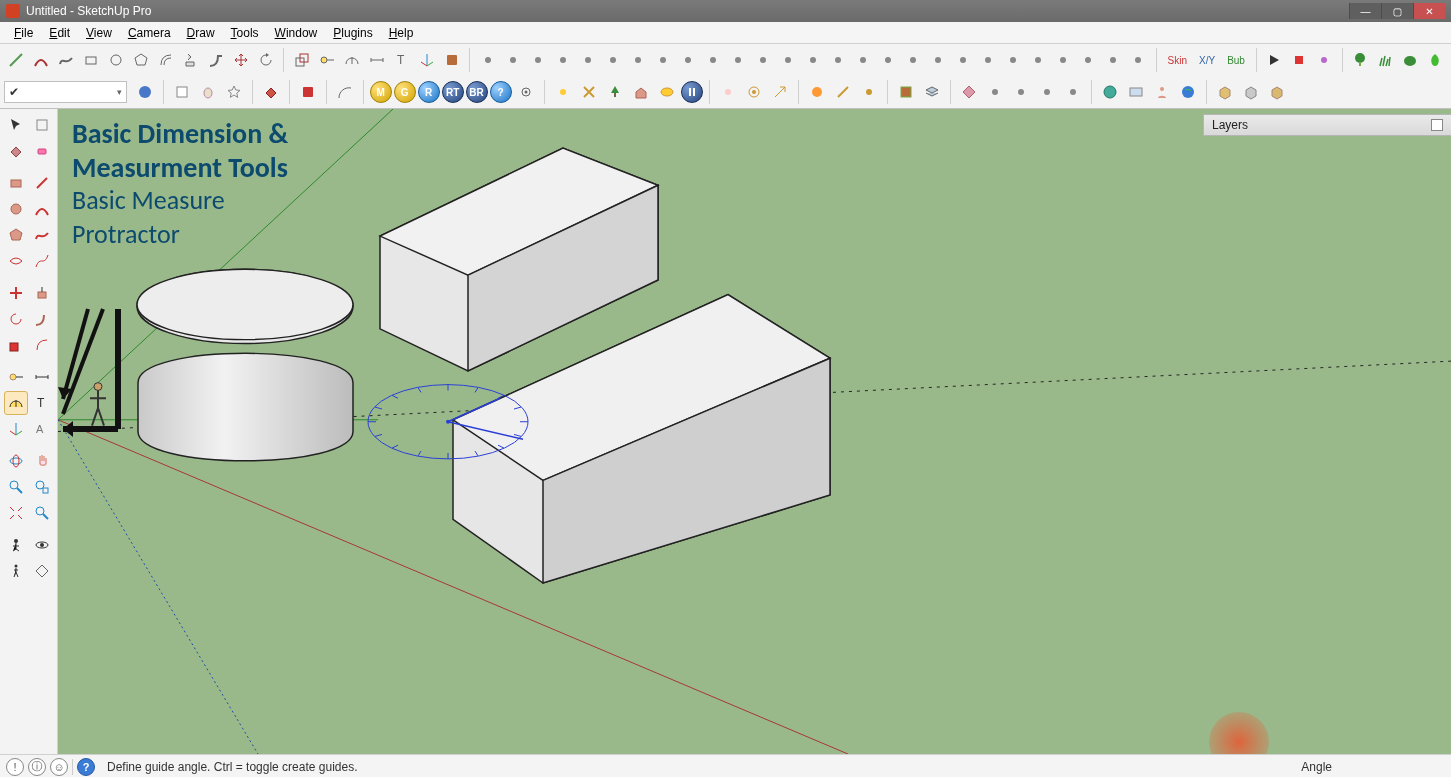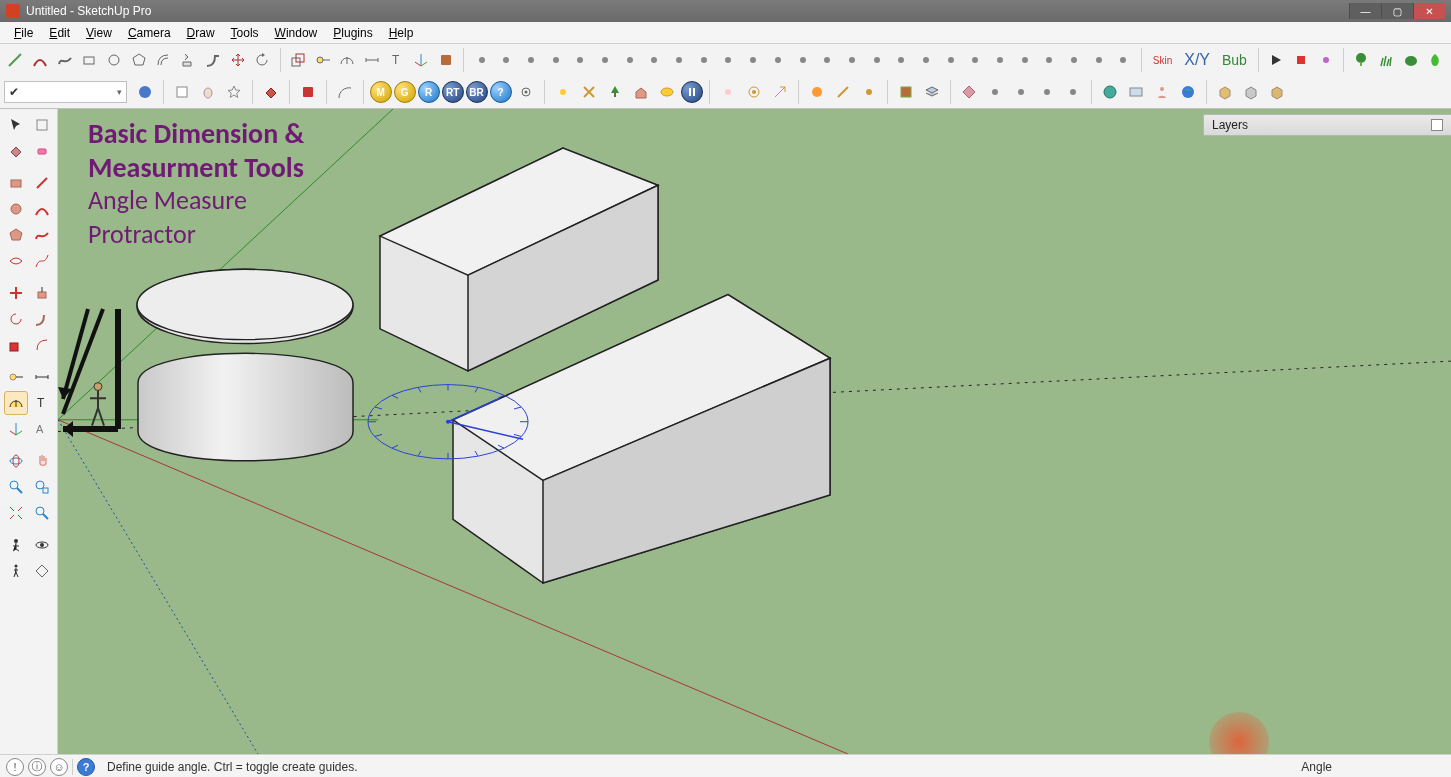--- a/index.html
+++ b/index.html
@@ -62,21 +62,21 @@
 
     .layers-panel {
       position:absolute; top:5px; right:0; width:248px; height:22px;
       background: linear-gradient(#eaeaea,#d9d9d9);
       border:1px solid #b5b5b5; border-right:none; display:flex; align-items:center; padding:0 8px; gap:8px;
     }
     .layers-panel .pin { width:12px; height:12px; border:1px solid #888; background:#fff; }
     .layers-panel .lbl { font-size:12px; color:#222; }
 
     .overlay-text {
-      position:absolute; top:8px; left:30px; color:#701a75;
+      position:absolute; top:8px; left:14px; color:#0c4a6e;
       font-family: Calibri, "Segoe UI", sans-serif;
     }
     .overlay-text .t1 { font-size:28px; font-weight:700; line-height:1.2; }
     .overlay-text .t2 { font-size:28px; font-weight:700; line-height:1.2; }
     .overlay-text .l3 { font-size:26px; line-height:1.3; }
     .overlay-arrows { position:absolute; left:0; top:190px; pointer-events:none; }
 
     .highlight-circle {
       position:absolute; width:60px; height:60px; border-radius:50%;
       background: radial-gradient(circle, rgba(233,86,48,0.85), rgba(233,86,48,0.25) 70%);
@@ -305,22 +305,22 @@
         <div class="dot"></div>
       </div>
     <div class="tbtn">
         <div class="dot"></div>
       </div>
     <div class="tbtn">
         <div class="dot"></div>
       </div>
     <div class="sep"></div>
     <div class="tbtn" style="width:auto;padding:0 4px;font-size:10px;color:#c33">Skin</div>
-    <div class="tbtn" style="width:auto;padding:0 4px;font-size:16px;color:#36a">X/Y</div>
-    <div class="tbtn" style="width:auto;padding:0 4px;font-size:14px;color:#383">Bub</div>
+    <div class="tbtn" style="width:auto;padding:0 4px;font-size:10px;color:#36a">X/Y</div>
+    <div class="tbtn" style="width:auto;padding:0 4px;font-size:10px;color:#383">Bub</div>
     <div class="sep"></div>
     <div class="tbtn">
         <svg viewBox="0 0 16 16">
           <polygon points="4,3 13,8 4,13" fill="#333"></polygon>
         </svg>
       </div>
     <div class="tbtn">
         <svg viewBox="0 0 16 16">
           <rect x="4" y="4" width="8" height="8" fill="#d33"></rect>
         </svg>
@@ -832,21 +832,21 @@
 
       <g transform="translate(28 280)">
         <circle cx="12" cy="4" r="4" fill="#c9a06a" stroke="#333"></circle>
         <path d="M12 8 v18 l-6 18 M12 26 l6 18 M4 16 h16" stroke="#333" stroke-width="2" fill="none"></path>
       </g>
     </svg>
 
     <div class="overlay-text">
       <div class="t1">Basic Dimension &amp;</div>
       <div class="t2">Measurment Tools</div>
-      <div class="l3">Angle Measure</div>
+      <div class="l3">Basic Measure</div>
       <div class="l3">Protractor</div>
     </div>
 
     <svg class="overlay-arrows" width="90" height="160" viewBox="0 0 90 160">
       <path d="M60 130 L60 10" stroke="#111" stroke-width="6"></path>
       <path d="M60 130 L5 130" stroke="#111" stroke-width="6"></path>
       <path d="M5 130 L15 122 L15 138 Z" fill="#111"></path>
       <path d="M30 10 L5 100" stroke="#111" stroke-width="4"></path>
       <path d="M5 100 L14 90 L0 88 Z" fill="#111"></path>
       <path d="M45 10 L5 115" stroke="#111" stroke-width="4"></path>

